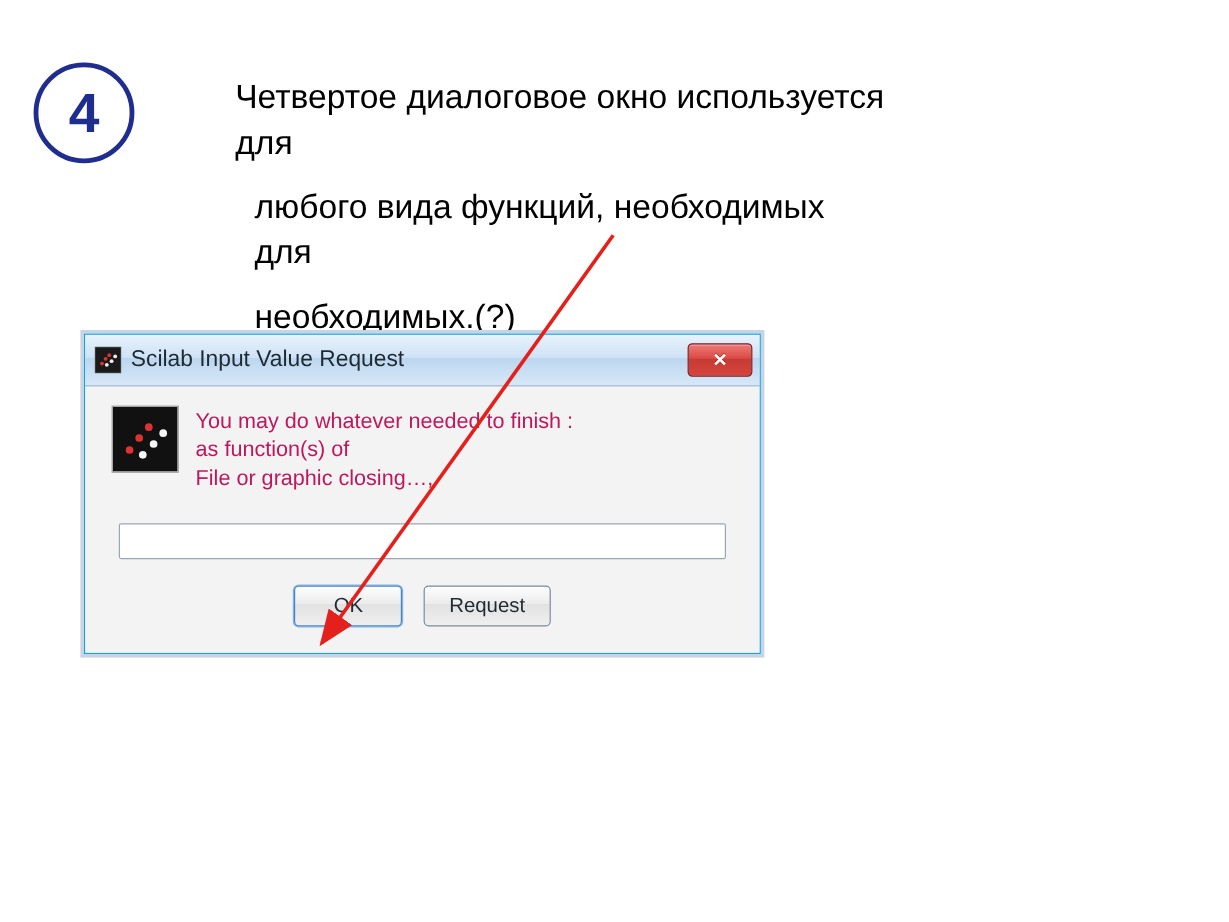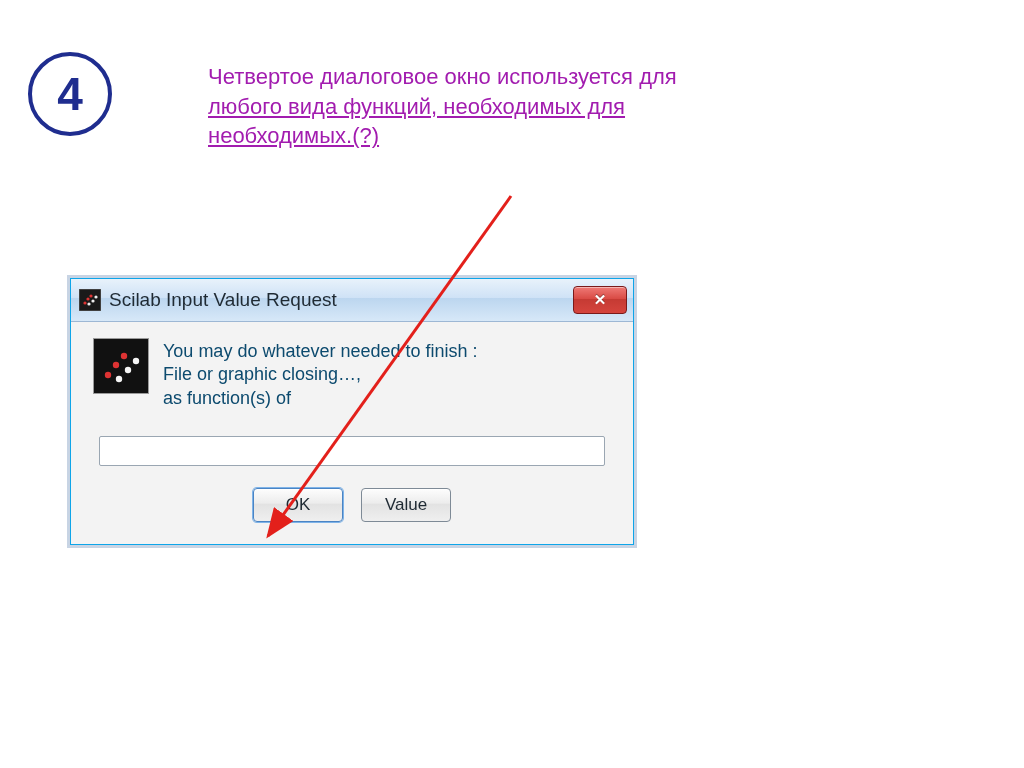--- a/index.html
+++ b/index.html
@@ -28,29 +28,29 @@
     justify-content: center;
     color: #1f2d8f;
     font-size: 46px;
     font-weight: 700;
     user-select: none;
   }
 
   
   .explanation {
     position: absolute;
-    left: 208px;
+    left: 196px;
     top: 62px;
     width: 560px;
-    color: #a21caf;
-    font-size: 22px;
+    color: #000000;
+    font-size: 28px;
     line-height: 1.35;
   }
   .explanation span { display: block; }
-  .explanation span.cont { margin: 0; text-decoration: underline; }
+  .explanation span.cont { margin: 16px; }
 
   
   .dialog-wrap {
     position: absolute;
     left: 70px;
     top: 278px;
     width: 562px;
     box-sizing: border-box;
   }
   .dialog {
@@ -117,21 +117,21 @@
     display: flex;
   }
   .msg-icon {
     width: 54px; height: 54px;
     margin-right: 14px;
     flex: 0 0 auto;
     border: 1px solid #9a9a9a;
     box-shadow: inset 0 0 0 1px #fff;
   }
   .msg-text {
-    color: #0c4a6e;
+    color: #be185d;
     font-size: 18px;
     line-height: 1.3;
     padding-top: 2px;
   }
   .msg-text span { display: block; }
 
   .input-row {
     margin-top: 26px;
     padding: 0 6px;
   }
@@ -224,32 +224,32 @@
             <circle cx="14" cy="36" r="3.2" fill="#d33"></circle>
             <circle cx="22" cy="26" r="3.2" fill="#d33"></circle>
             <circle cx="30" cy="17" r="3.2" fill="#d33"></circle>
             <circle cx="25" cy="40" r="3.2" fill="#f5f5f5"></circle>
             <circle cx="34" cy="31" r="3.2" fill="#f5f5f5"></circle>
             <circle cx="42" cy="22" r="3.2" fill="#f5f5f5"></circle>
           </svg>
         </span>
         <div class="msg-text">
           <span>You may do whatever needed to finish :</span>
+          <span>as function(s) of</span>
           <span>File or graphic closing…,</span>
-          <span>as function(s) of</span>
         </div>
       </div>
 
       <div class="input-row">
         <input type="text" value="" style="">
       </div>
 
       <div class="btn-row">
         <button class="default">OK</button>
-        <button>Value</button>
+        <button>Request</button>
       </div>
 
     </div>
   </div>
 </div>
 
 <svg class="arrow-svg">
   <defs>
     <marker id="arrowhead" markerWidth="10" markerHeight="8" refX="9" refY="4" orient="auto">
       <polygon points="0 0, 10 4, 0 8" fill="#e3201b"></polygon>

